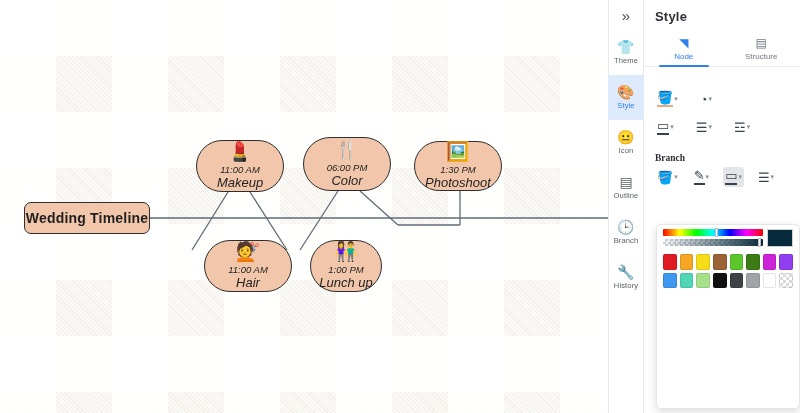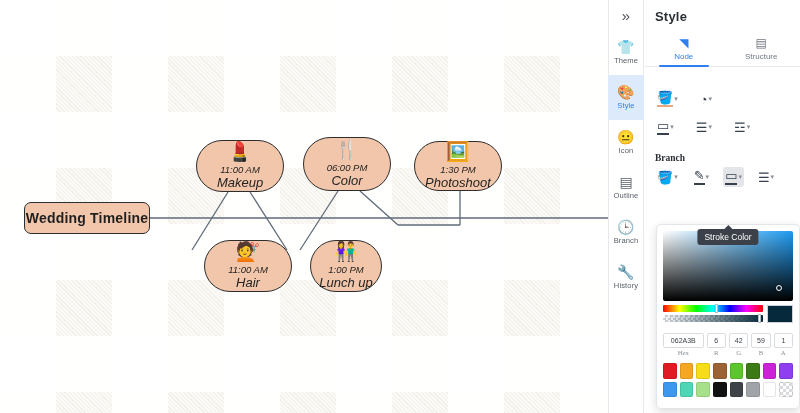--- a/index.html
+++ b/index.html
@@ -289,42 +289,31 @@
       </div>
       <span class="spacer" style="width: 8px;"></span>
       <div class="tool">
         <span class="ic">☰</span>
         <span class="car">▾</span>
       </div>
     </div>
 </div>
 
 <div id="picker">
-  <div id="sv">
-    <div id="tooltip">Stroke Color</div>
-    <div class="crosshair"></div>
-  </div>
   <div class="slider-wrap">
     <div class="sliders">
       <div class="hue">
           <div class="thumb"></div>
         </div>
       <div class="alpha">
           <div class="thumb"></div>
         </div>
     </div>
     <div class="preview" style="background: rgb(6, 42, 59);"></div>
   </div>
-  <div class="fields" id="fields">
-      <div class="fld hex"><input value="062A3B" style=""><div class="cap">Hex</div></div>
-      <div class="fld n"><input value="6" style=""><div class="cap">R</div></div>
-      <div class="fld n"><input value="42" style=""><div class="cap">G</div></div>
-      <div class="fld n"><input value="59" style=""><div class="cap">B</div></div>
-      <div class="fld n"><input value="1" style=""><div class="cap">A</div></div>
-    </div>
   <div class="swatch-grid" id="swatches">
       <div class="sw" style="background: rgb(224, 27, 36);"></div>
       <div class="sw" style="background: rgb(245, 166, 35);"></div>
       <div class="sw" style="background: rgb(247, 220, 24);"></div>
       <div class="sw" style="background: rgb(154, 98, 53);"></div>
       <div class="sw" style="background: rgb(92, 198, 43);"></div>
       <div class="sw" style="background: rgb(60, 122, 22);"></div>
       <div class="sw" style="background: rgb(204, 34, 216);"></div>
       <div class="sw" style="background: rgb(143, 62, 240);"></div>
       <div class="sw" style="background: rgb(61, 151, 238);"></div>

